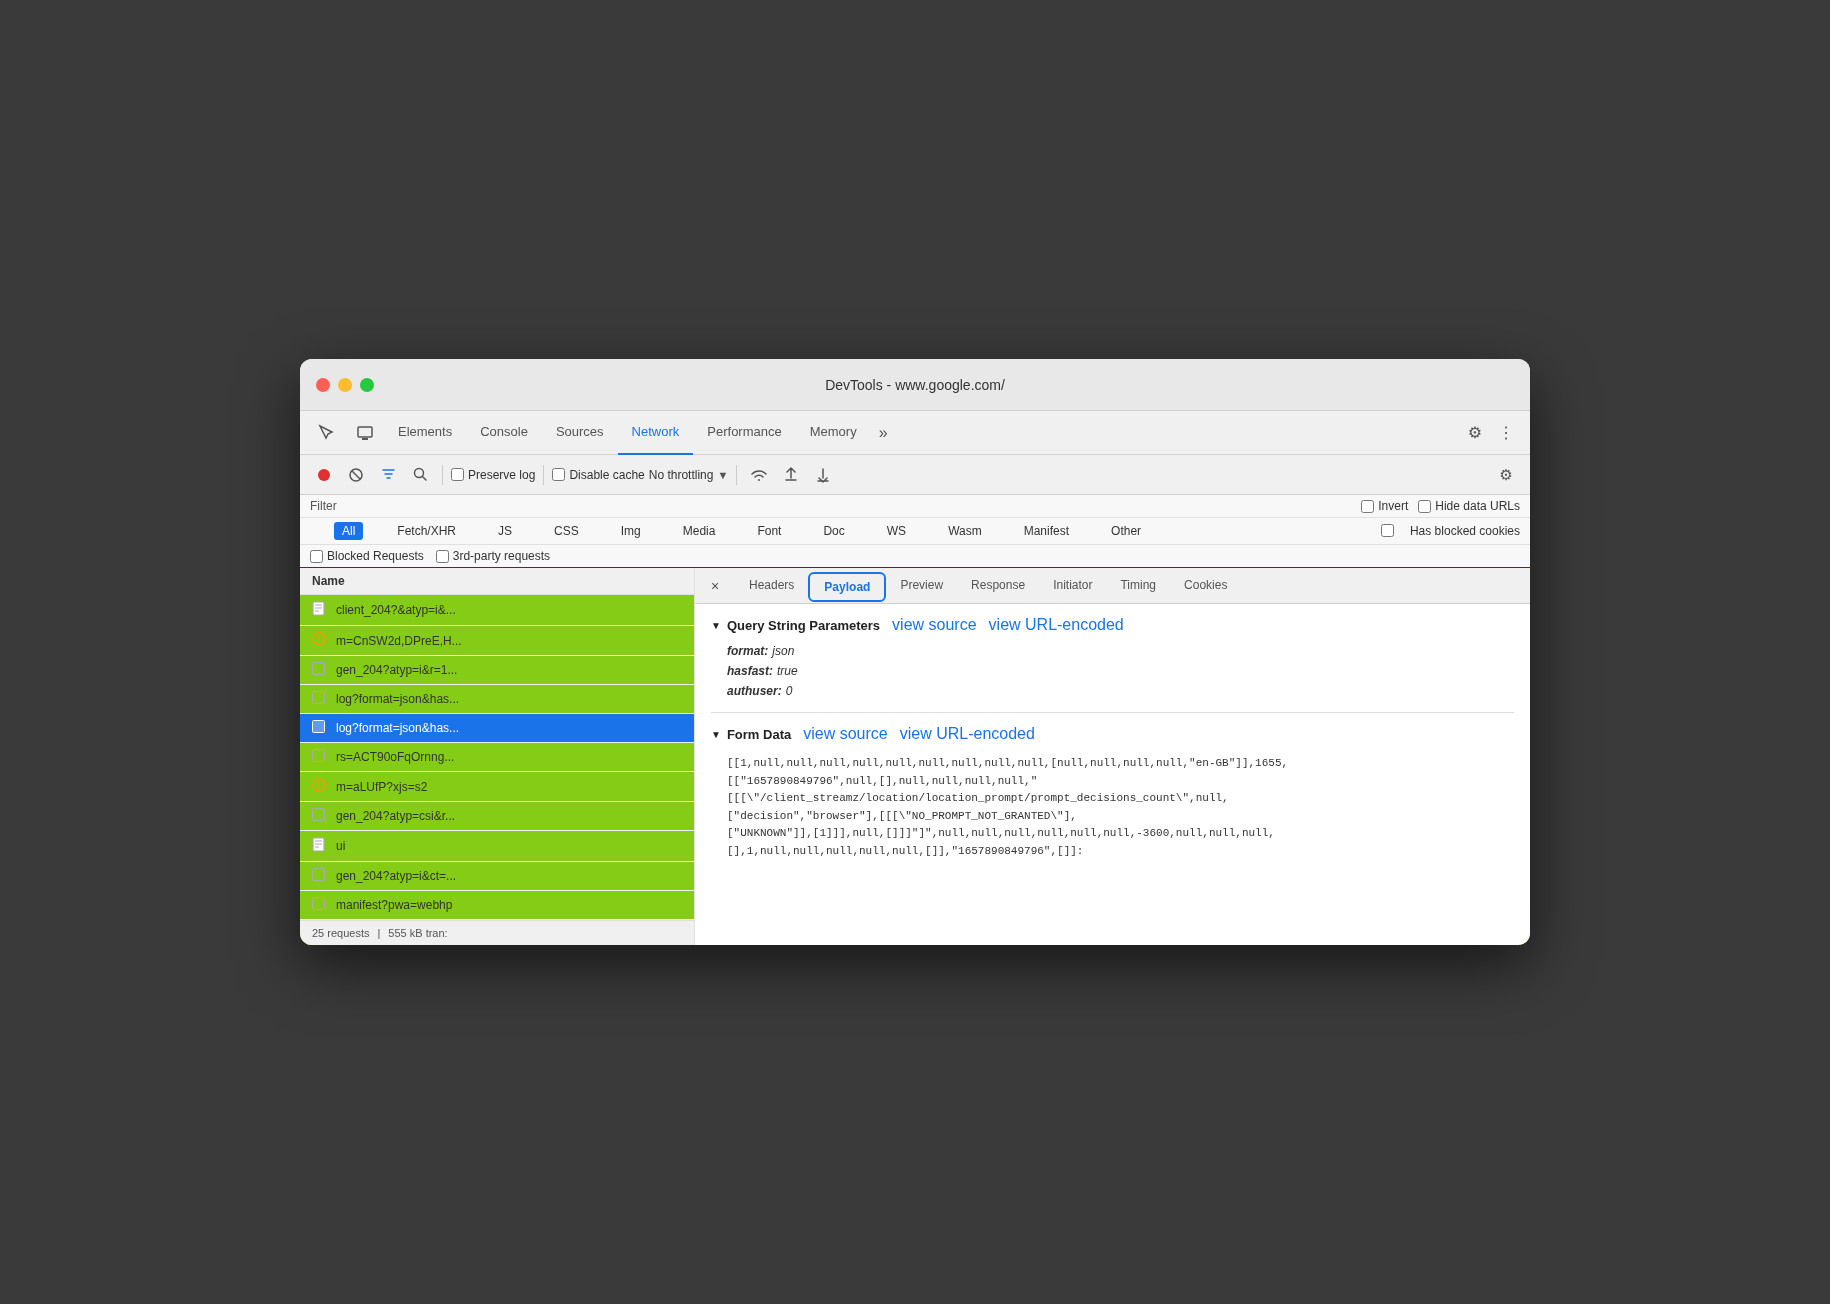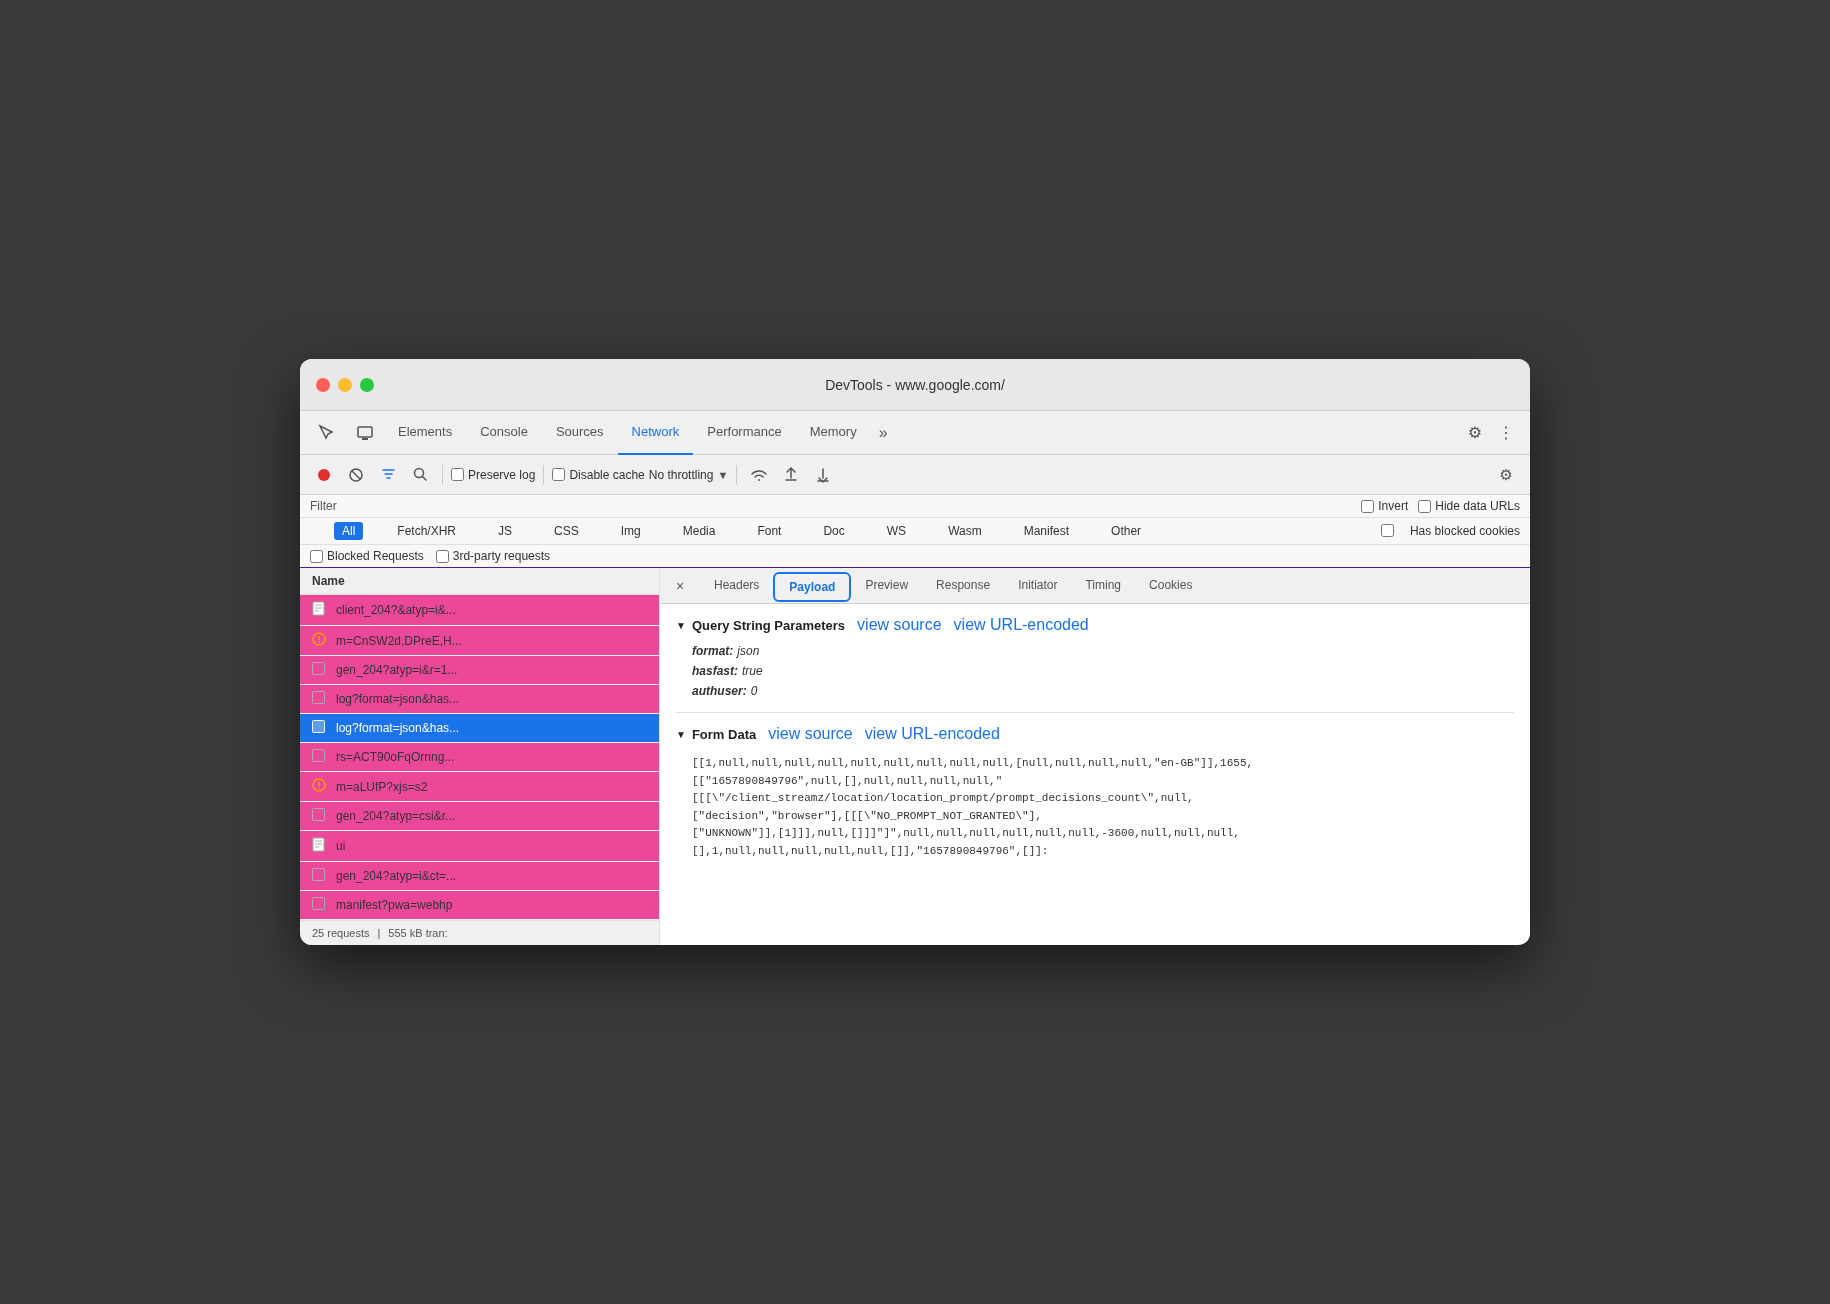--- a/index.html
+++ b/index.html
@@ -41,21 +41,21 @@
     .tl-green { background: #28c840; }
     .title-bar-title {
       position: absolute;
       left: 50%;
       transform: translateX(-50%);
       font-size: 14px;
       font-weight: 500;
       color: #333;
     }
     .devtools-body {
-      background: #ec4899;
+      background: #84cc16;
       display: flex;
       flex-direction: column;
       height: calc(100% - 52px);
     }
     
     .tabs-bar {
       background: #f0f0f0;
       display: flex;
       align-items: center;
       padding: 0 8px;
@@ -230,21 +230,21 @@
       color: #333;
     }
     
     .main-content {
       display: flex;
       flex: 1;
       overflow: hidden;
     }
     
     .network-list {
-      width: 360px;
+      width: 395px;
       border-right: 1px solid #e0e0e0;
       display: flex;
       flex-direction: column;
       overflow: hidden;
     }
     .network-list-header {
       background: #f0f0f0;
       padding: 6px 12px;
       font-size: 12px;
       font-weight: 600;

